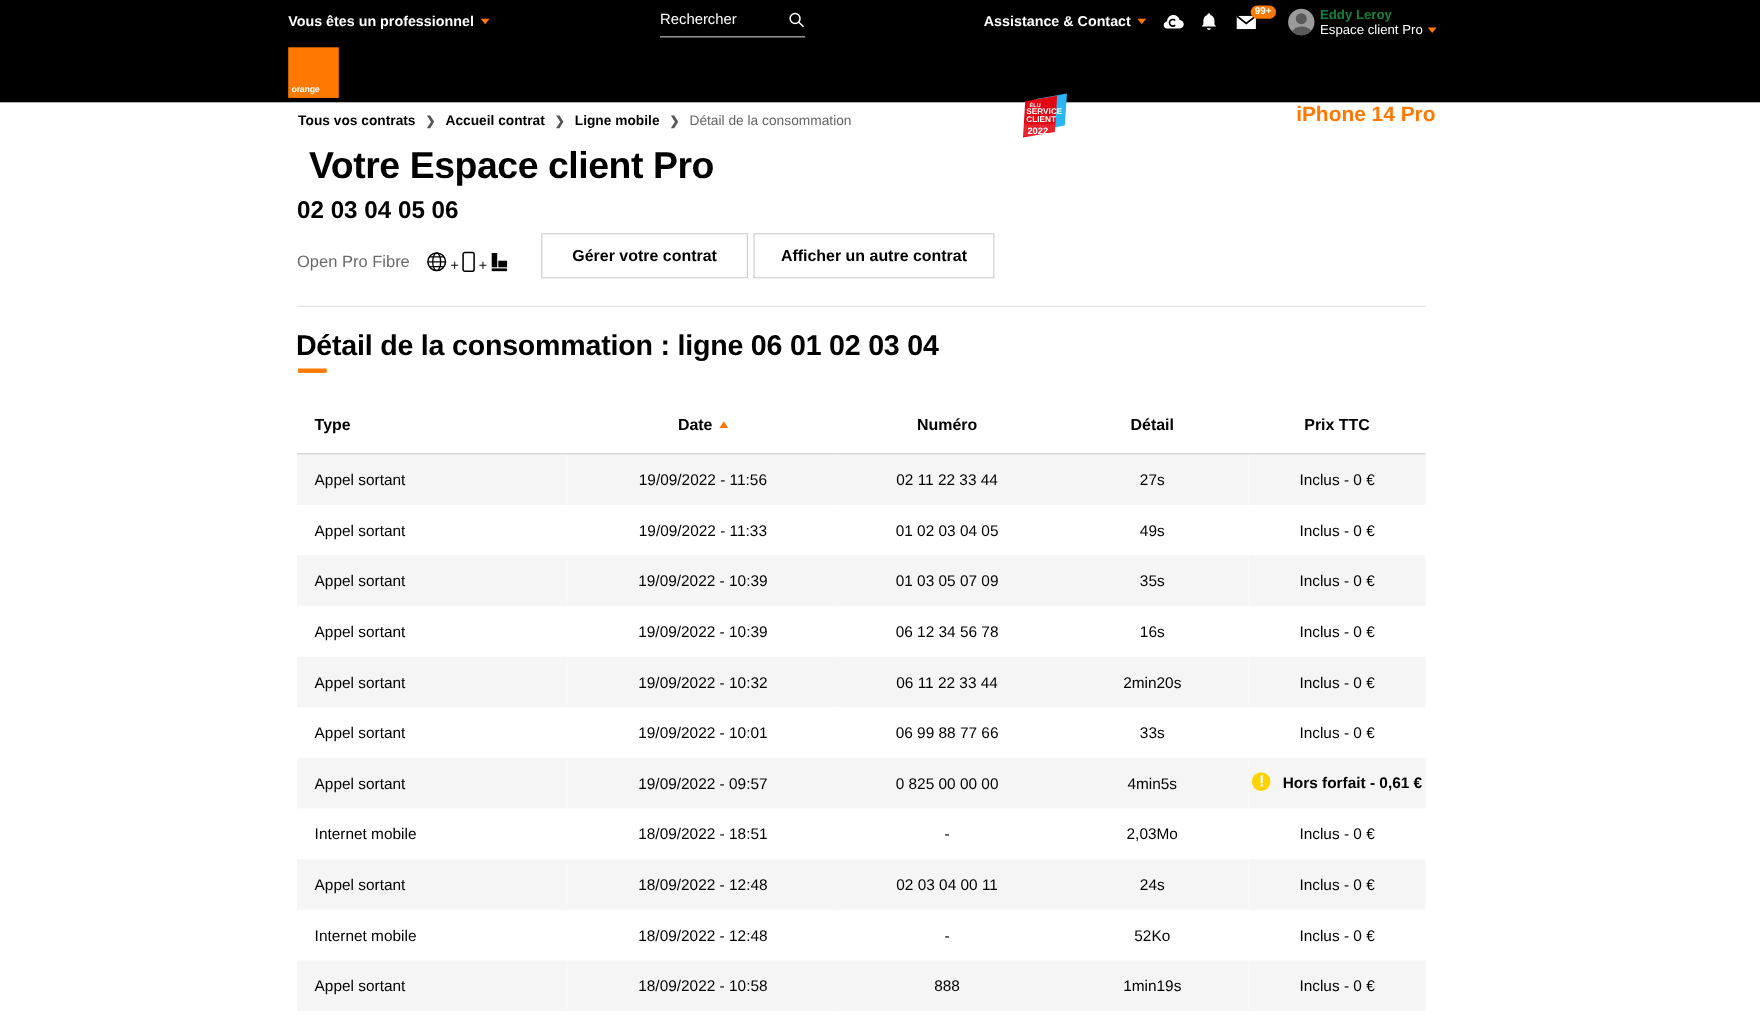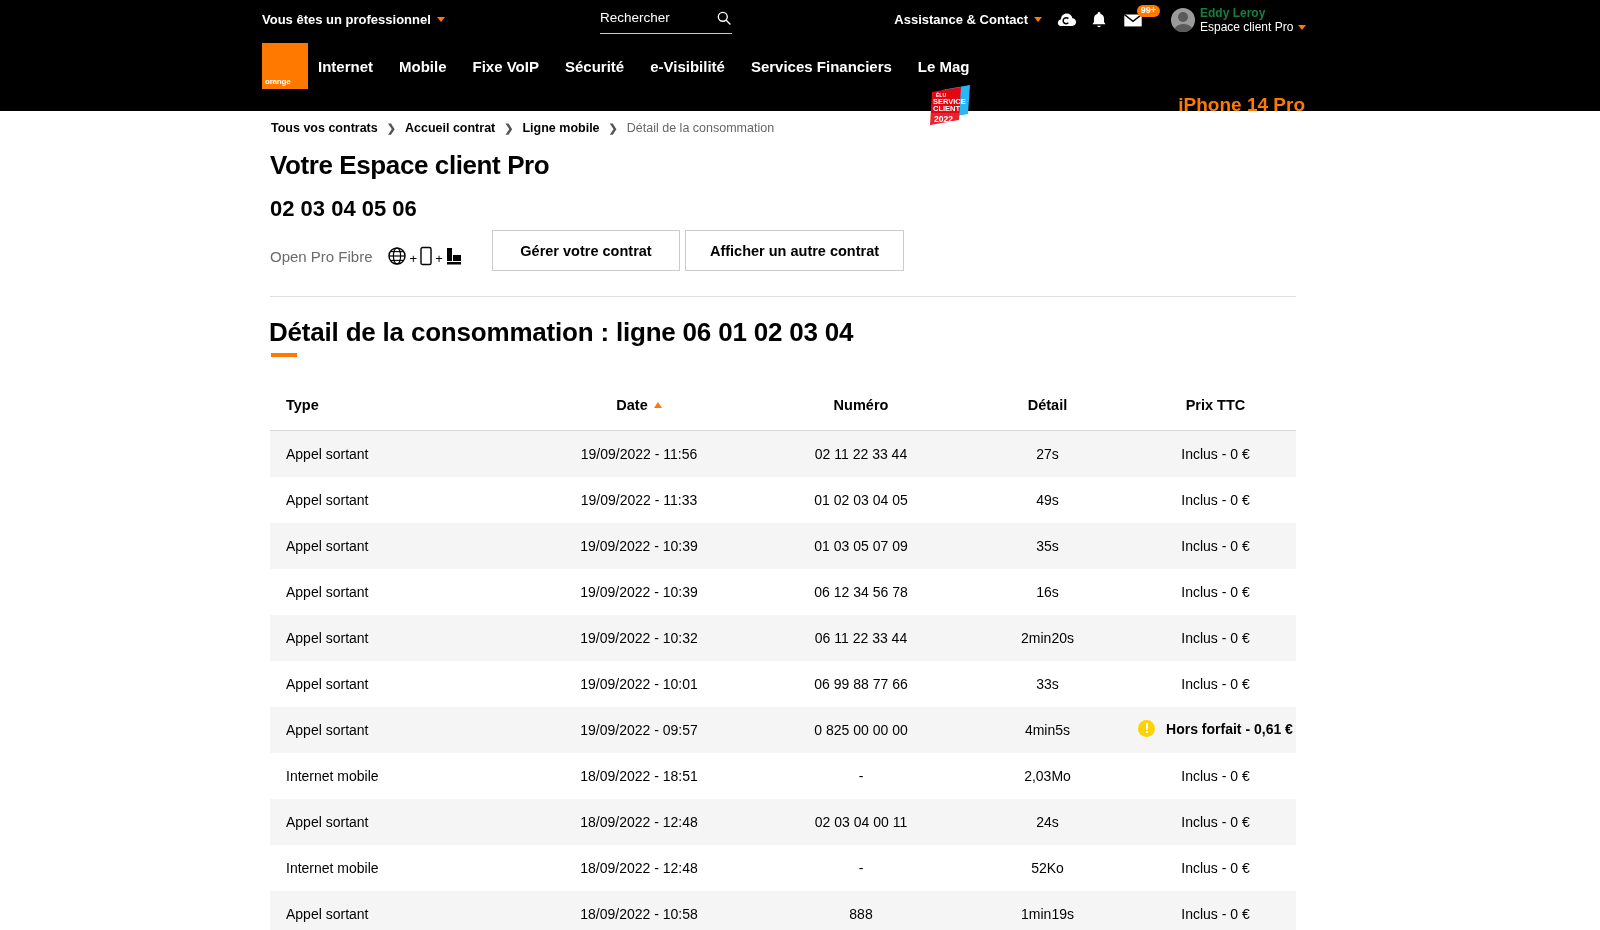--- a/index.html
+++ b/index.html
@@ -8,21 +8,21 @@
     height: 930px;
     background: #ffffff;
     font-family: "Liberation Sans", sans-serif;
     overflow: hidden;
   }
 
   
   .topbar {
     position: relative;
     width: 1600px;
-    height: 111px;
+    height: 93px;
     background: #000000;
   }
 
   
   .util-row {
     position: absolute;
     top: 0; left: 0;
     width: 1600px;
     height: 40px;
   }
@@ -226,22 +226,22 @@
     font-size: 11px;
     font-weight: bold;
   }
   .bc-current {
     color: #666666;
     font-weight: normal;
   }
 
   .page-title {
     position: absolute;
-    left: 270px; top: 39px;
-    font-size: 26px;
+    left: 281px; top: 39px;
+    font-size: 34px;
     font-weight: bold;
     color: #000000;
     letter-spacing: -0.4px;
   }
   .line-number {
     position: absolute;
     left: 270px; top: 85px;
     font-size: 22px;
     font-weight: bold;
     color: #000000;
@@ -427,29 +427,20 @@
         <span class="caret"></span>
       </div>
     </div>
   </div>
 
   <div class="nav-row">
     <div class="logo">
       <span class="logo-text">orange</span>
     </div>
 
-    <div class="nav-links">
-      <span class="nav-link">Internet</span>
-      <span class="nav-link">Mobile</span>
-      <span class="nav-link">Fixe VoIP</span>
-      <span class="nav-link">Sécurité</span>
-      <span class="nav-link">e-Visibilité</span>
-      <span class="nav-link">Services Financiers</span>
-      <span class="nav-link">Le Mag</span>
-    </div>
 
     <svg class="service-badge" viewBox="0 0 44 44">
       <polygon points="14,8 42,3 40,32 12,37" fill="#29b6f6"></polygon>
       <polygon points="4,10 33,5 31,38 2,43" fill="#e30613"></polygon>
       <text x="8" y="15" fill="#ffffff" font-family="Liberation Sans, sans-serif" font-size="5" font-weight="bold">ÉLU</text>
       <text x="5" y="22" fill="#ffffff" font-family="Liberation Sans, sans-serif" font-size="7.5" font-weight="bold">SERVICE</text>
       <text x="5" y="29" fill="#ffffff" font-family="Liberation Sans, sans-serif" font-size="7.5" font-weight="bold">CLIENT</text>
       <rect x="2" y="31" width="29" height="11" fill="#ffffff" opacity="0.12"></rect>
       <text x="6" y="40" fill="#ffffff" font-family="Liberation Sans, sans-serif" font-size="8.5" font-weight="bold">2022</text>
     </svg>

